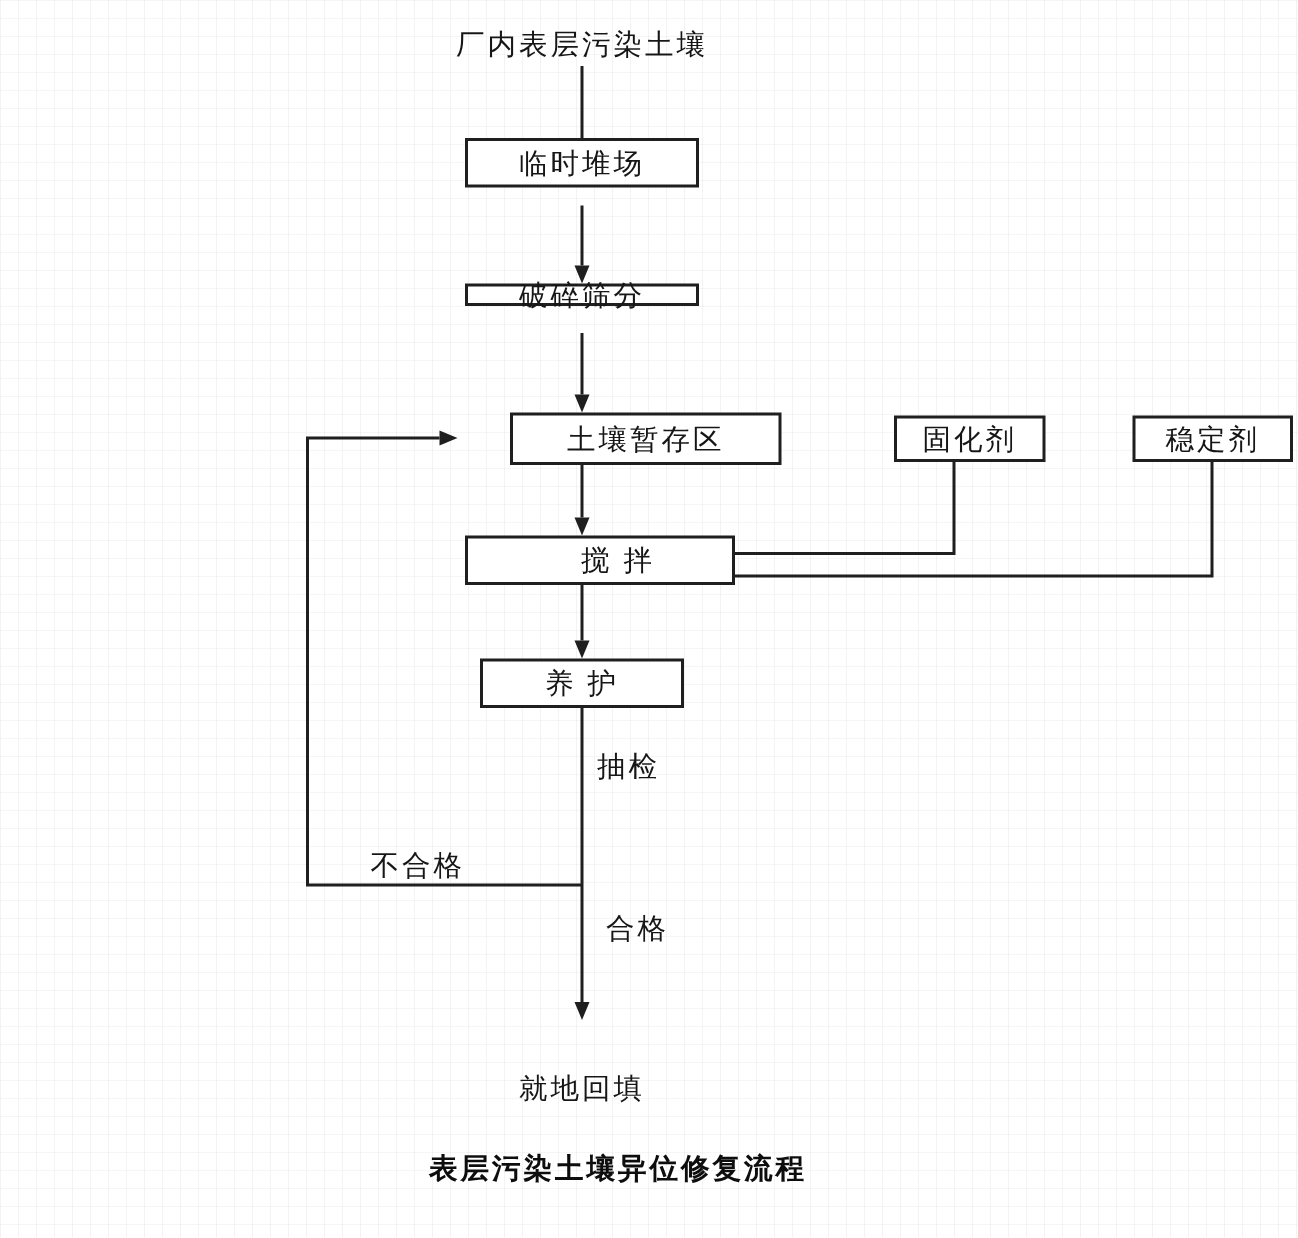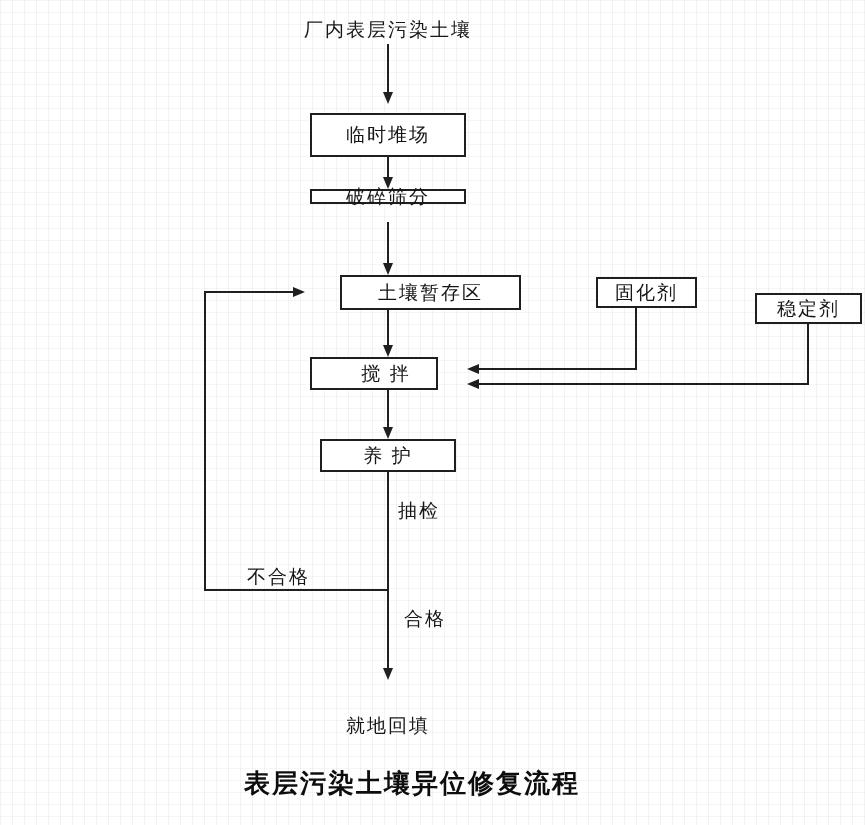--- a/index.html
+++ b/index.html
@@ -34,46 +34,46 @@
     letter-spacing: 2px;
     white-space: nowrap;
     display: flex; align-items: center; justify-content: center;
   }
   .boxed {
     border: 2px solid var(--line, #1f1f1f);
     background: #ffffff;
   }
   
   .n-source        { left: 300px; top: 16px;  width: 176px; height: 28px; }
-  .n-temp-yard     { left: 310px; top: 113px; width: 156px; height: 44px; }
+  .n-temp-yard     { left: 310px; top: 92px; width: 156px; height: 33px; }
   .n-crush-screen  { left: 310px; top: 189px; width: 156px; height: 15px; }
   .n-soil-storage  { left: 306px; top: 275px; width: 181px; height: 35px; margin-left: 34px; }
   .n-curing-agent  { left: 596px; top: 277px; width: 101px; height: 31px; text-align: center; }
-  .n-stabilizer    { left: 755px; top: 277px; width: 107px; height: 31px; margin-top: 16px; }
-  .n-mixing        { left: 310px; top: 357px; width: 128px; height: 33px; padding-left: 24px; }
+  .n-stabilizer    { left: 755px; top: 277px; width: 107px; height: 31px; }
+  .n-mixing        { left: 310px; top: 357px; width: 180px; height: 33px; padding-left: 24px; }
   .n-curing        { left: 320px; top: 439px; width: 136px; height: 33px; }
   .n-backfill      { left: 326px; top: 712px; width: 124px; height: 28px; }
 
   
   .edge-label {
     position: absolute;
     color: var(--text, #161616);
     font-size: 19px;
     letter-spacing: 2px;
     white-space: nowrap;
   }
   .l-sampling    { left: 398px; top: 498px; }
   .l-unqualified { left: 247px; top: 564px; }
   .l-qualified   { left: 404px; top: 606px; }
 
   .caption {
     position: absolute;
     left: 412px; top: 766px;
     transform: translateX(-50%);
-    font-size: 26px;
+    font-size: 19px;
     font-weight: 700;
     letter-spacing: 2px;
     color: #0d0d0d;
     white-space: nowrap;
   }
 </style>
 </head>
 <body>
 
 <div class="canvas">

